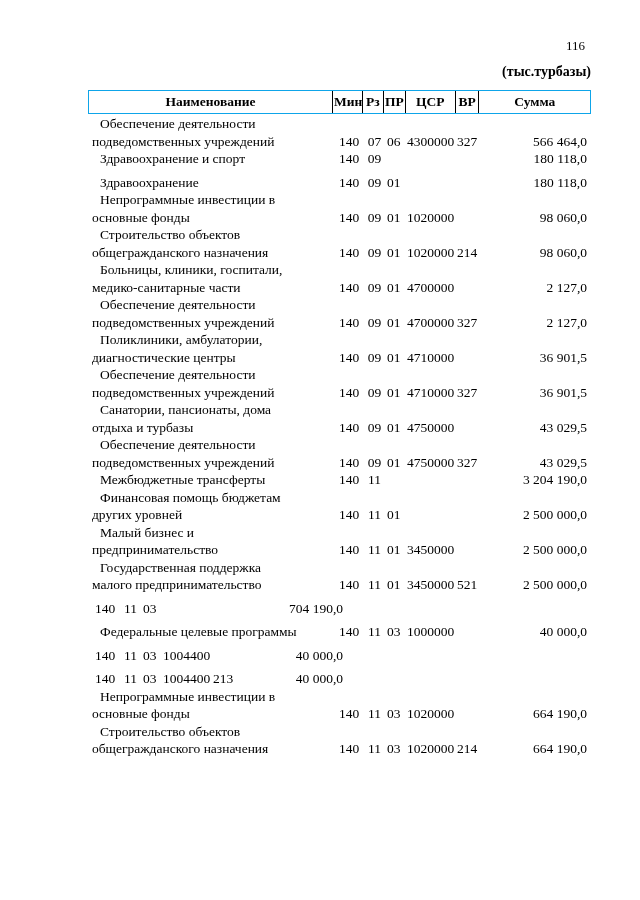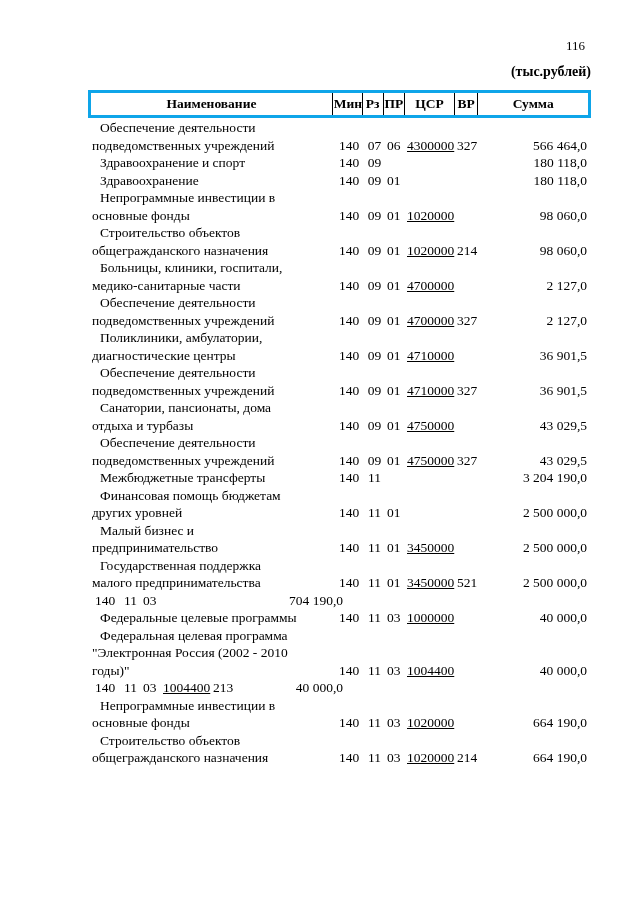--- a/index.html
+++ b/index.html
@@ -22,21 +22,21 @@
     font-size: 14px; font-weight: bold;
   }
 
   .budget-table {
     position: absolute; left: 88px; top: 90px; width: 503px;
   }
 
   
   .thead {
     display: flex;
-    border: 3px solid #0ea5e9;
+    border: 1px solid #0ea5e9;
     font-weight: bold;
     font-size: 13.5px;
   }
   .thead .th {
     text-align: center;
     padding: 3px 1px;
     border-left: 1px solid #000;
   }
   .thead .th:first-child { border-left: none; }
 
@@ -54,33 +54,33 @@
   .td { }
   .td.name {
     width: 244px;
     white-space: pre-line;
     text-indent: 8px;
     padding-left: 4px;
     padding-right: 2px;
   }
   .td.min { width: 30px; padding-left: 7px; }
   .td.rz  { width: 21px; padding-left: 4px; text-align: center; }
-  .td.pr  { width: 22px; padding-left: 4px; }
-  .td.tsr { width: 50px; padding-left: 2px; text-decoration: underline; }
+  .td.pr  { width: 22px; padding-left: 4px; margin-top: 6px; }
+  .td.tsr { width: 50px; padding-left: 2px; }
   .td.vr  { width: 24px; padding-left: 2px; }
   .td.sum { width: 112px; text-align: right; padding-right: 4px; }
 </style>
 </head>
 <body>
 
 <div class="page">
 
   <div class="page-number">116</div>
 
-  <div class="units-note">(тыс.рублей)</div>
+  <div class="units-note">(тыс.турбазы)</div>
 
   <div class="budget-table">
     <div class="thead">
       <div class="th col-name">Наименование</div>
       <div class="th col-min">Мин</div>
       <div class="th col-rz">Рз</div>
       <div class="th col-pr">ПР</div>
       <div class="th col-tsr">ЦСР</div>
       <div class="th col-vr">ВР</div>
       <div class="th col-sum">Сумма</div>
@@ -232,21 +232,21 @@
     <div class="td min">140</div>
     <div class="td rz">11</div>
     <div class="td pr">01</div>
     <div class="td tsr">3450000</div>
     <div class="td vr"></div>
     <div class="td sum">2 500 000,0</div>
   </div>
 
   <div class="tr">
     <div class="td name">Государственная поддержка
-малого предпринимательства</div>
+малого предпринимательство</div>
     <div class="td min">140</div>
     <div class="td rz">11</div>
     <div class="td pr">01</div>
     <div class="td tsr">3450000</div>
     <div class="td vr">521</div>
     <div class="td sum">2 500 000,0</div>
   </div>
 
   <div class="tr">
     <div class="td min">140</div>
@@ -261,23 +261,20 @@
     <div class="td name">Федеральные целевые программы</div>
     <div class="td min">140</div>
     <div class="td rz">11</div>
     <div class="td pr">03</div>
     <div class="td tsr">1000000</div>
     <div class="td vr"></div>
     <div class="td sum">40 000,0</div>
   </div>
 
   <div class="tr">
-    <div class="td name">Федеральная целевая программа
-"Электронная Россия (2002 - 2010
-годы)"</div>
     <div class="td min">140</div>
     <div class="td rz">11</div>
     <div class="td pr">03</div>
     <div class="td tsr">1004400</div>
     <div class="td vr"></div>
     <div class="td sum">40 000,0</div>
   </div>
 
   <div class="tr">
     <div class="td min">140</div>

